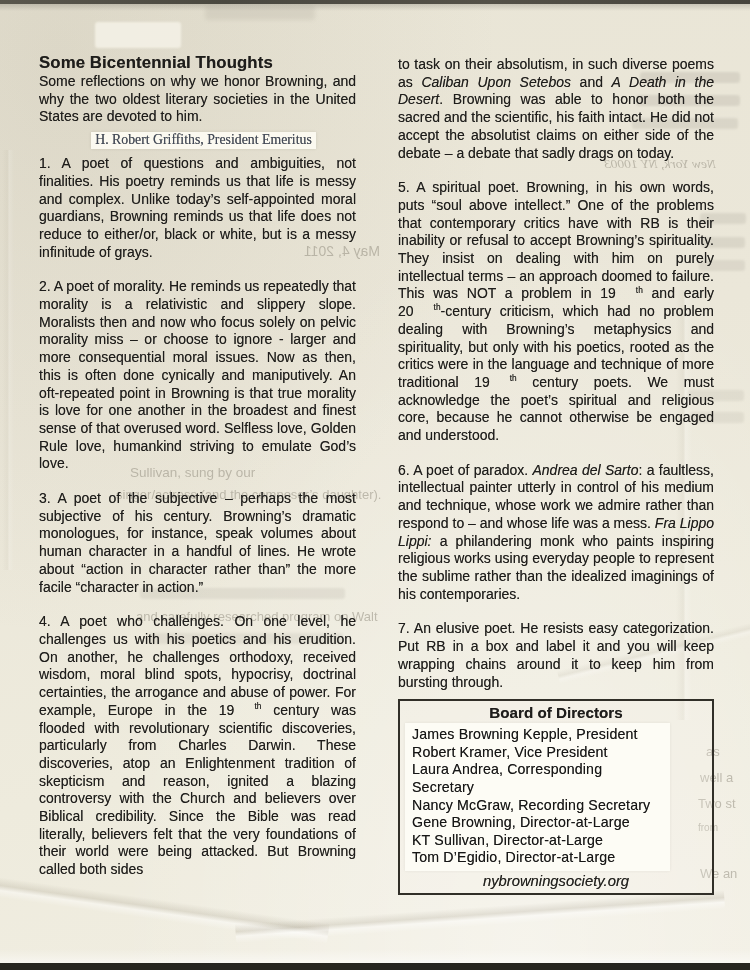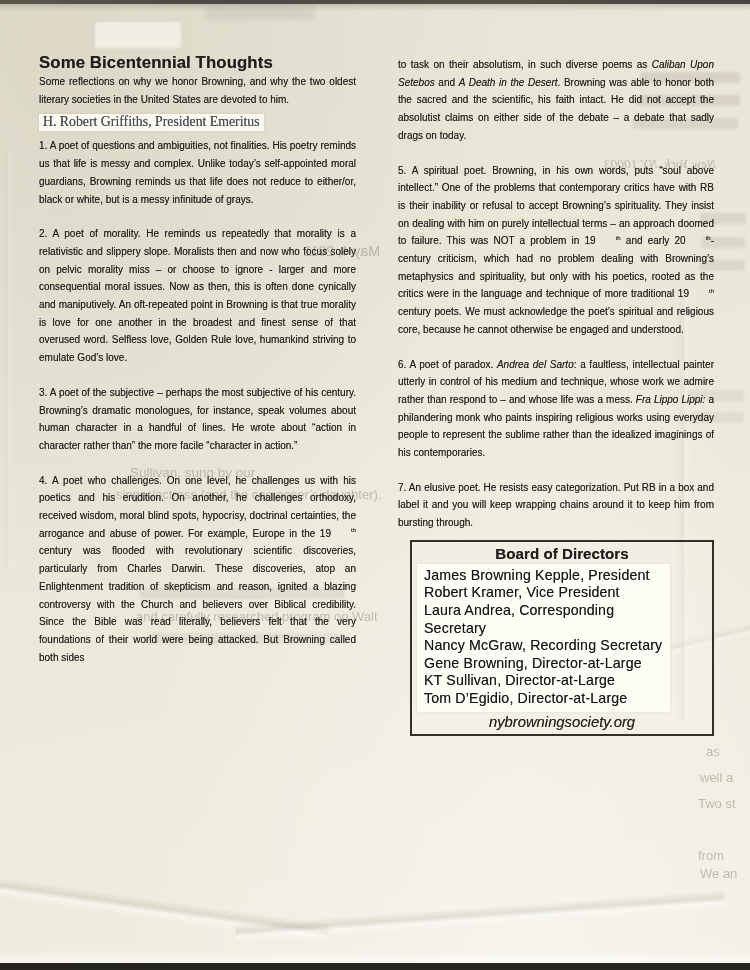--- a/index.html
+++ b/index.html
@@ -35,30 +35,30 @@
   .ghost{position:absolute;color:#8d887a;opacity:.5;filter:blur(0.4px);white-space:nowrap;
     font-family:"Liberation Sans",sans-serif;}
   .ghost.mirror{transform:scaleX(-1);}
   .ghost.gserif{font-family:"Liberation Serif",serif;font-style:italic;}
   .smudge{position:absolute;border-radius:3px;}
   
   .col{position:absolute;z-index:3;text-shadow:0 0 0.3px rgba(35,33,30,0.6);}
   .col-left{left:39px;top:53px;width:317px;}
   .col-right{left:398px;top:56px;width:316px;}
   .title{font-size:16.8px;font-weight:bold;line-height:19px;margin:0;letter-spacing:.1px;}
-  .para{margin:0 0 17px 0;text-align:justify;font-size:10px;line-height:17.7px;}
+  .para{margin:0 0 17px 0;text-align:justify;font-size:14px;line-height:17.7px;}
   .intro{margin:1px 0 0 0;}
   .para:last-child{margin-bottom:0;}
   sup{font-size:.6em;line-height:0;margin-left:20px;}
   .it{font-style:italic;}
-  .attr-row{text-align:left;margin:4px -12px 6px 0;}
+  .attr-row{text-align:center;margin:4px -12px 6px 0;}
   .attr{display:inline-block;background:#fbf9f0;font-family:"Liberation Serif",serif;
     font-size:13.8px;color:#434b5a;padding:0 4px 1px 4px;box-shadow:0 0 3px rgba(0,0,0,0.10);}
   
-  .board-box{border:2px solid #312f28;margin:8px 0 0 12px;padding:3px 0 3px 0;
+  .board-box{border:2px solid #312f28;margin:8px 0 0 0;padding:3px 0 3px 0;
     background:rgba(247,245,236,0.18);}
   .board-title{text-align:center;font-weight:bold;font-size:15.2px;line-height:17px;margin:0 0 2px 0;}
   .board-names{background:#fdfcf5;margin:0 42px 2px 5px;padding:3px 2px 4px 7px;
     box-shadow:0 0 3px rgba(0,0,0,0.07);}
   .board-name{font-size:14.2px;line-height:17.6px;color:#161616;letter-spacing:.15px;}
   .board-site{text-align:center;font-style:italic;font-size:14.8px;line-height:17px;color:#22211e;margin-top:1px;}
 </style>
 </head>
 <body>
 
@@ -68,21 +68,21 @@
 
   <div id="ghost-layer">
       <div class="ghost mirror" style="left: 304px; top: 243px; font-size: 14px;">May 4, 2011</div>
       <div class="ghost" style="left: 130px; top: 465px; font-size: 13.5px;">Sullivan,  sung  by  our</div>
       <div class="ghost" style="left: 116px; top: 487px; font-size: 13px;">singer/actress (and the composer’s daughter).</div>
       <div class="ghost" style="left: 136px; top: 609px; font-size: 13px;">and carefully researched program on Walt</div>
       <div class="ghost mirror gserif" style="left: 604px; top: 156px; font-size: 13.5px;">New York, NY 10003</div>
       <div class="ghost" style="left: 706px; top: 744px; font-size: 13px;">as</div>
       <div class="ghost" style="left: 700px; top: 770px; font-size: 13px;">well a</div>
       <div class="ghost" style="left: 698px; top: 796px; font-size: 13px;">Two st</div>
-      <div class="ghost" style="left: 698px; top: 848px; font-size: 13px;">from</div>
+      <div class="ghost" style="left: 698px; top: 822px; font-size: 10px;">from</div>
       <div class="ghost" style="left: 700px; top: 866px; font-size: 13px;">We an</div>
       <div class="smudge" style="left: 95px; top: 22px; width: 86px; height: 26px; background: rgb(244, 241, 230); opacity: 0.9; filter: blur(1px);"></div>
       <div class="smudge" style="left: 205px; top: 6px; width: 110px; height: 14px; background: rgb(185, 180, 166); opacity: 0.3; filter: blur(2px);"></div>
       <div class="smudge" style="left: 640px; top: 72px; width: 100px; height: 11px; background: rgb(154, 149, 138); opacity: 0.22; filter: blur(1px);"></div>
       <div class="smudge" style="left: 636px; top: 95px; width: 104px; height: 11px; background: rgb(154, 149, 138); opacity: 0.22; filter: blur(1px);"></div>
       <div class="smudge" style="left: 632px; top: 118px; width: 106px; height: 11px; background: rgb(154, 149, 138); opacity: 0.2; filter: blur(1px);"></div>
       <div class="smudge" style="left: 700px; top: 213px; width: 46px; height: 11px; background: rgb(154, 149, 138); opacity: 0.2; filter: blur(1px);"></div>
       <div class="smudge" style="left: 701px; top: 237px; width: 44px; height: 11px; background: rgb(154, 149, 138); opacity: 0.2; filter: blur(1px);"></div>
       <div class="smudge" style="left: 699px; top: 260px; width: 46px; height: 11px; background: rgb(154, 149, 138); opacity: 0.18; filter: blur(1px);"></div>
       <div class="smudge" style="left: 688px; top: 390px; width: 56px; height: 11px; background: rgb(154, 149, 138); opacity: 0.15; filter: blur(1px);"></div>

